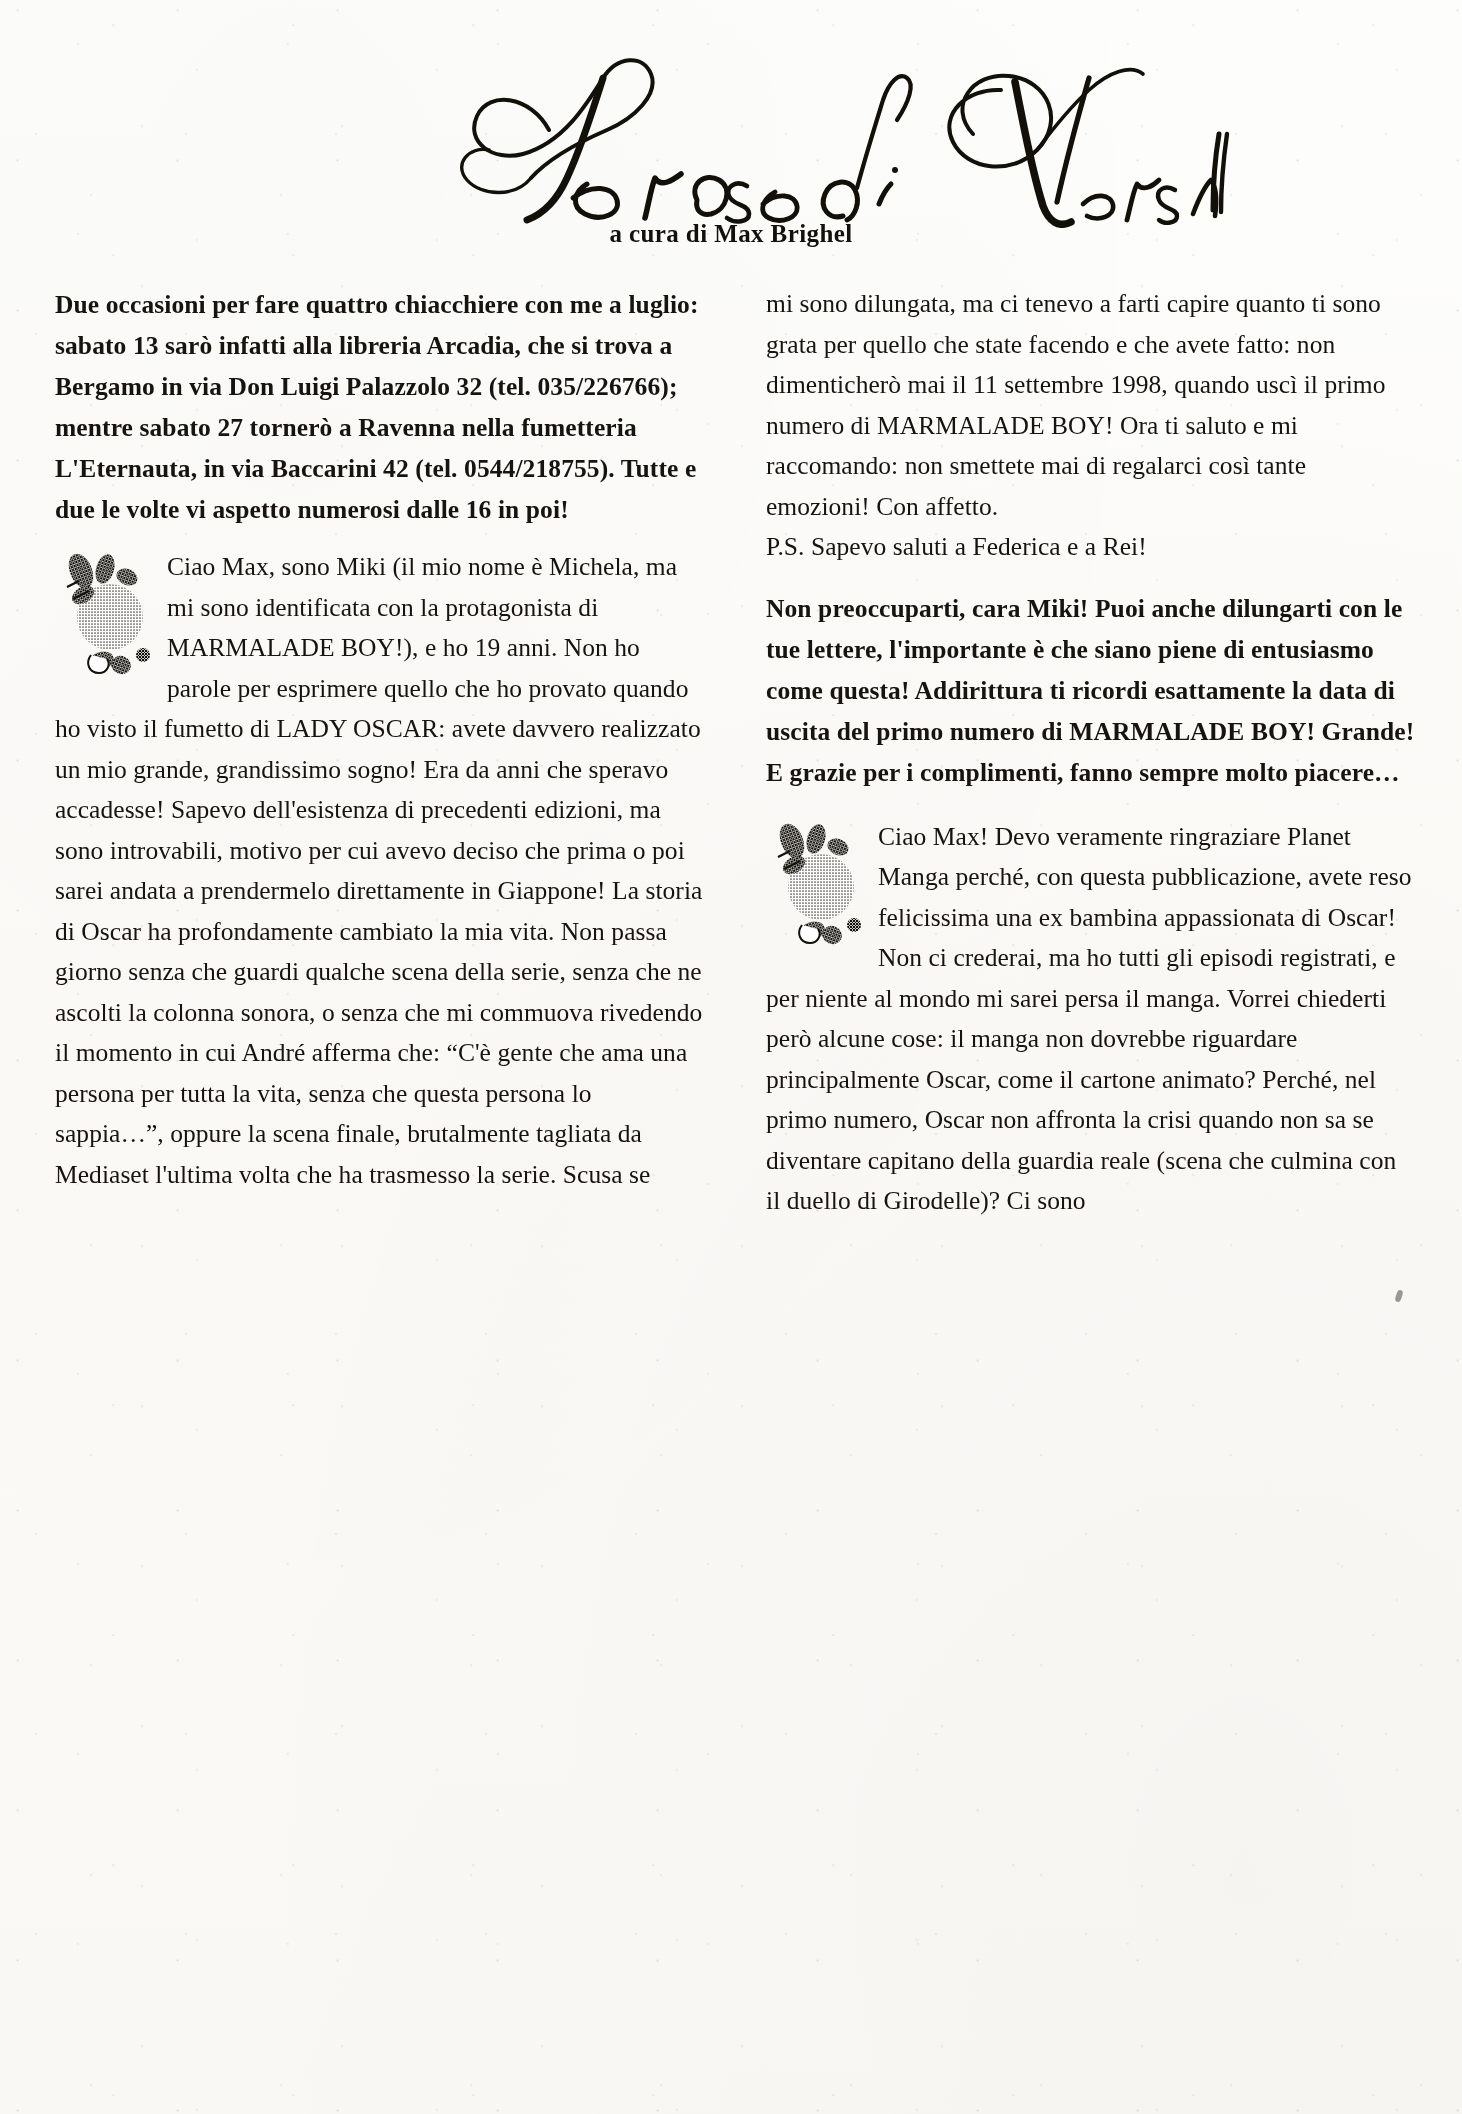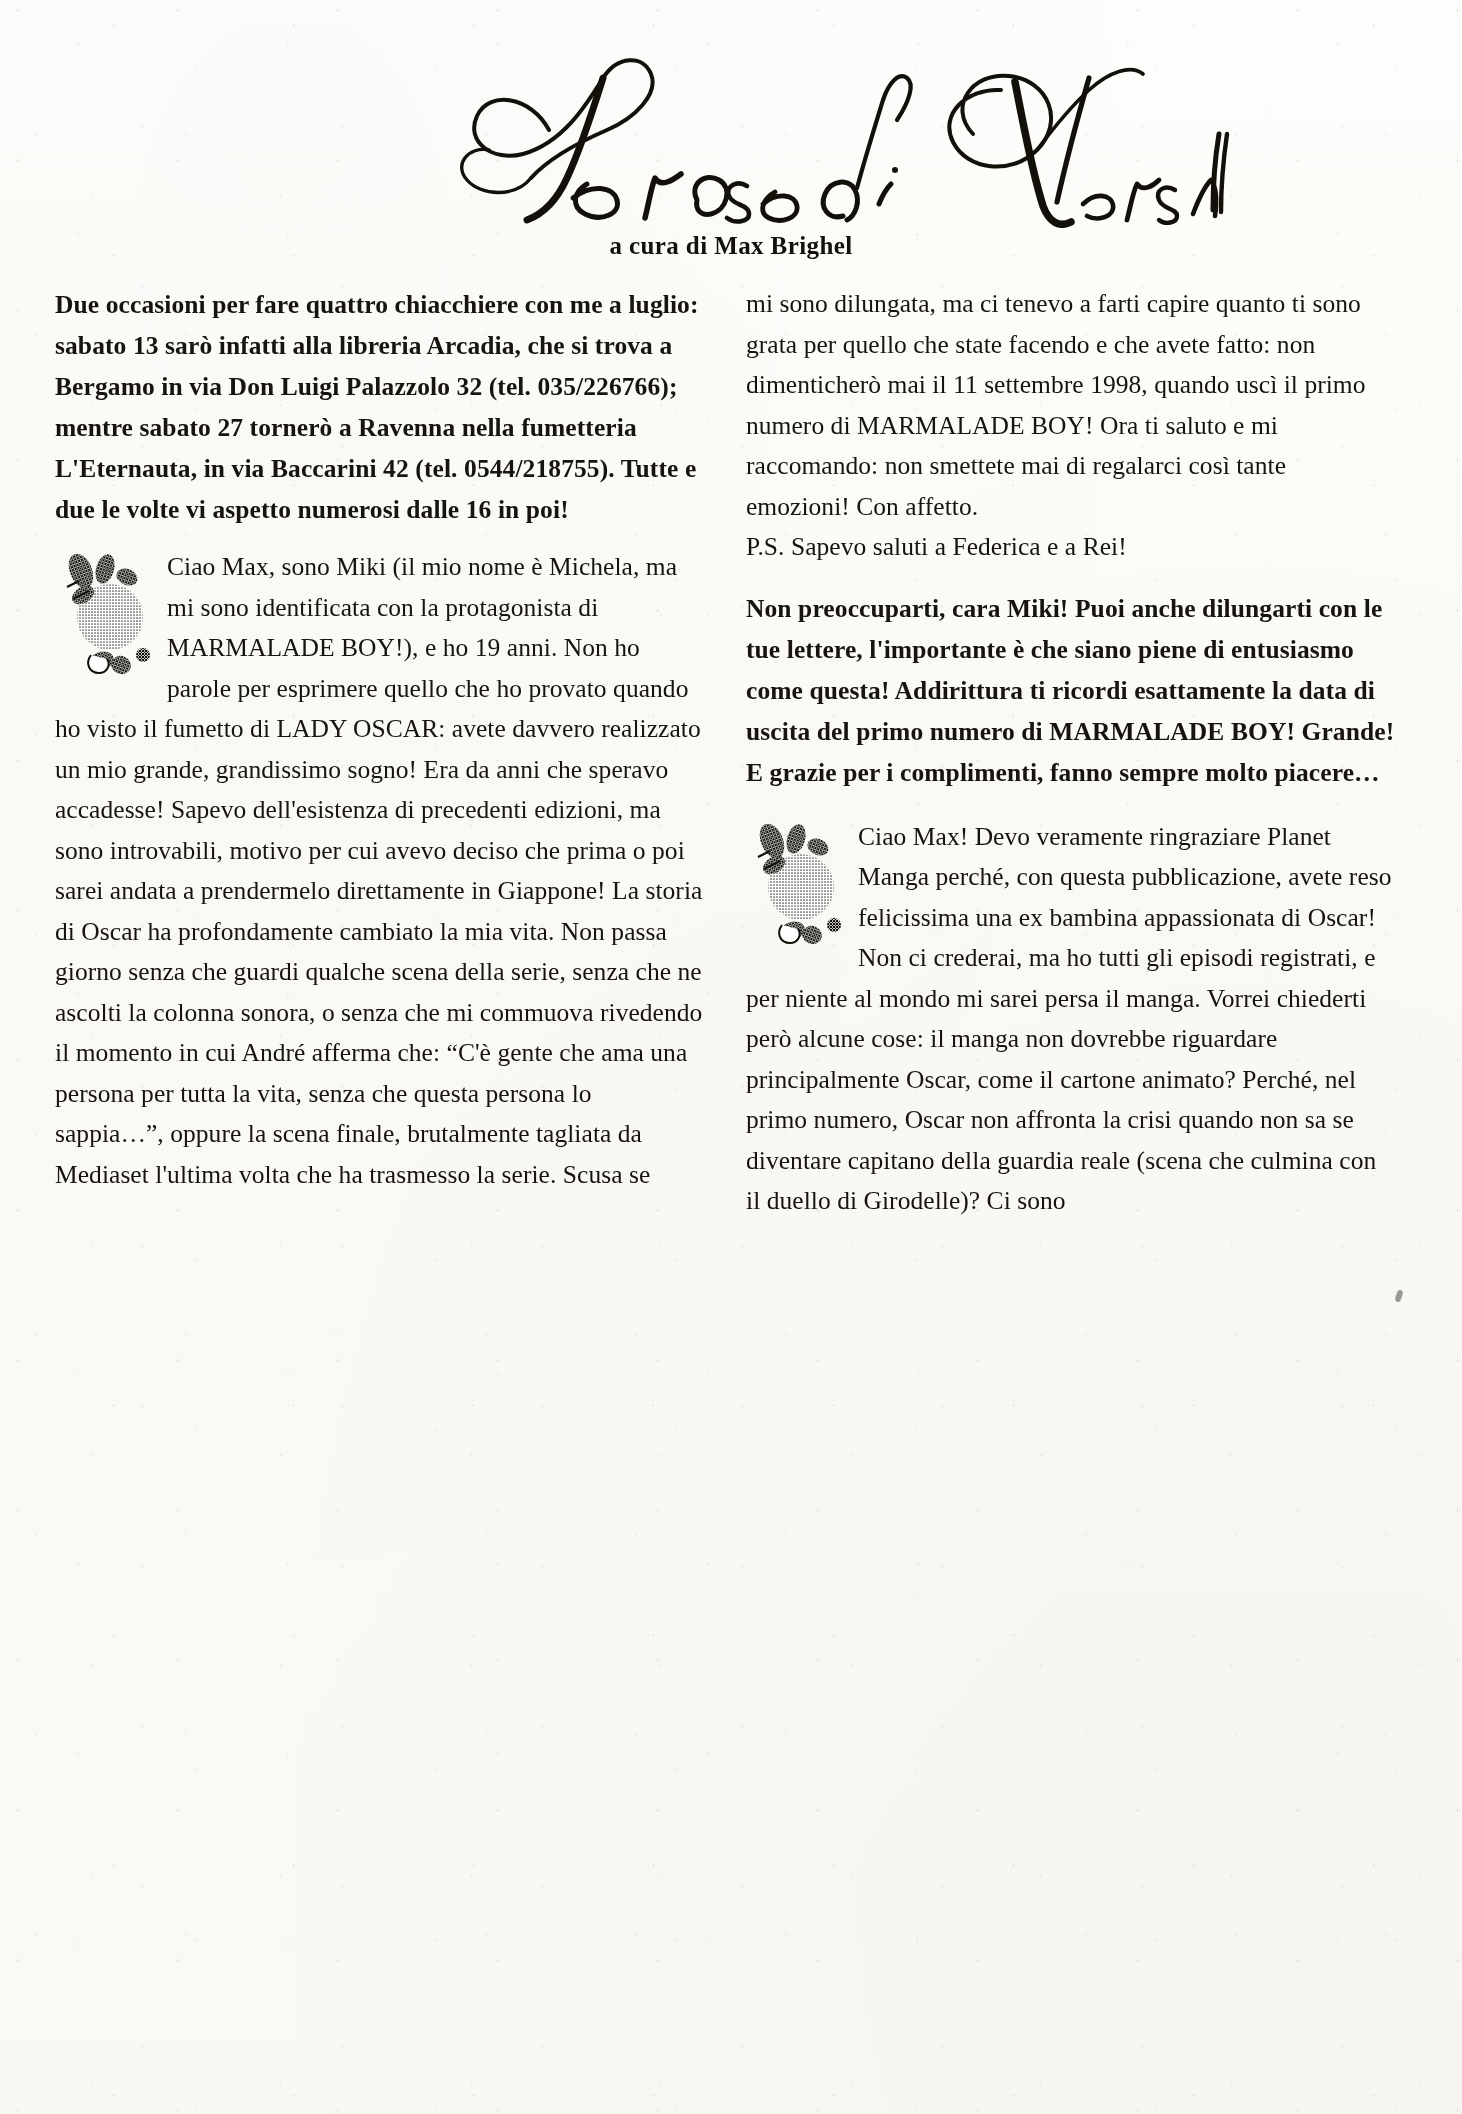--- a/index.html
+++ b/index.html
@@ -47,38 +47,38 @@
     left: 0;
     top: 38px;
     width: 1462px;
     height: 190px;
   }
   .masthead svg { display: block; margin: 0 auto; }
 
   .byline {
     position: absolute;
     left: 0;
-    top: 232px;
+    top: 220px;
     width: 1462px;
     text-align: center;
     font-family: "Liberation Serif", serif;
     font-weight: bold;
     font-size: 25px;
     letter-spacing: .4px;
     color: #14110d;
   }
 
   
   .columns {
     position: absolute;
     left: 55px;
     top: 284px;
     width: 1360px;
     display: flex;
-    gap: 42px;
+    gap: 62px;
   }
   .col { width: 649px; }
 
   p.para {
     margin: 0;
     font-size: 25.5px;
     line-height: 40.5px;
     text-align: left;
     color: #17140f;
     letter-spacing: .05px;

